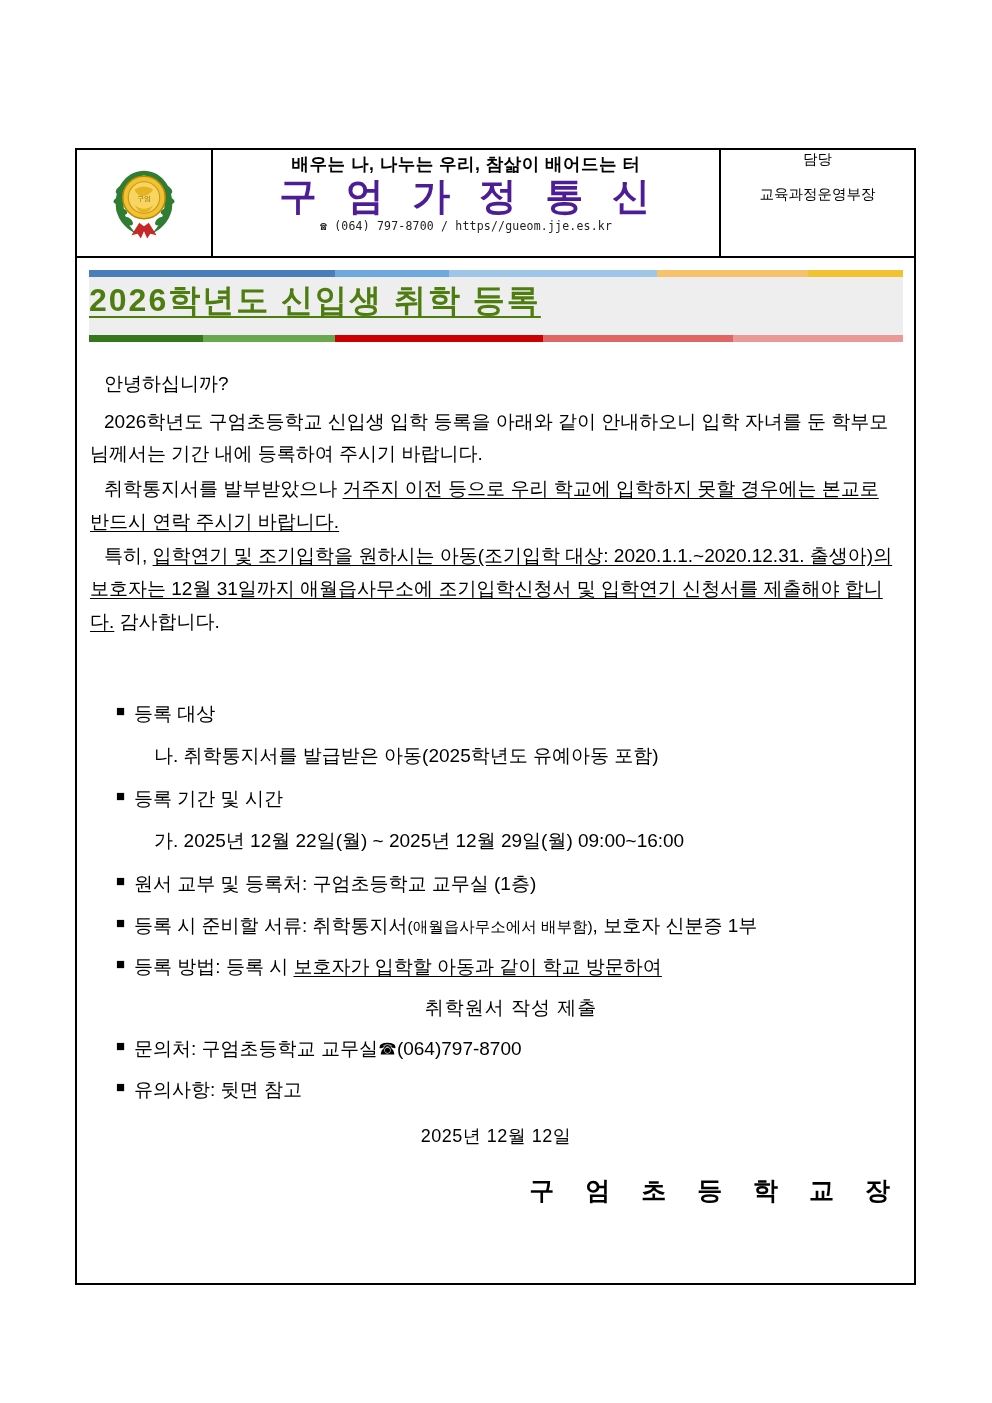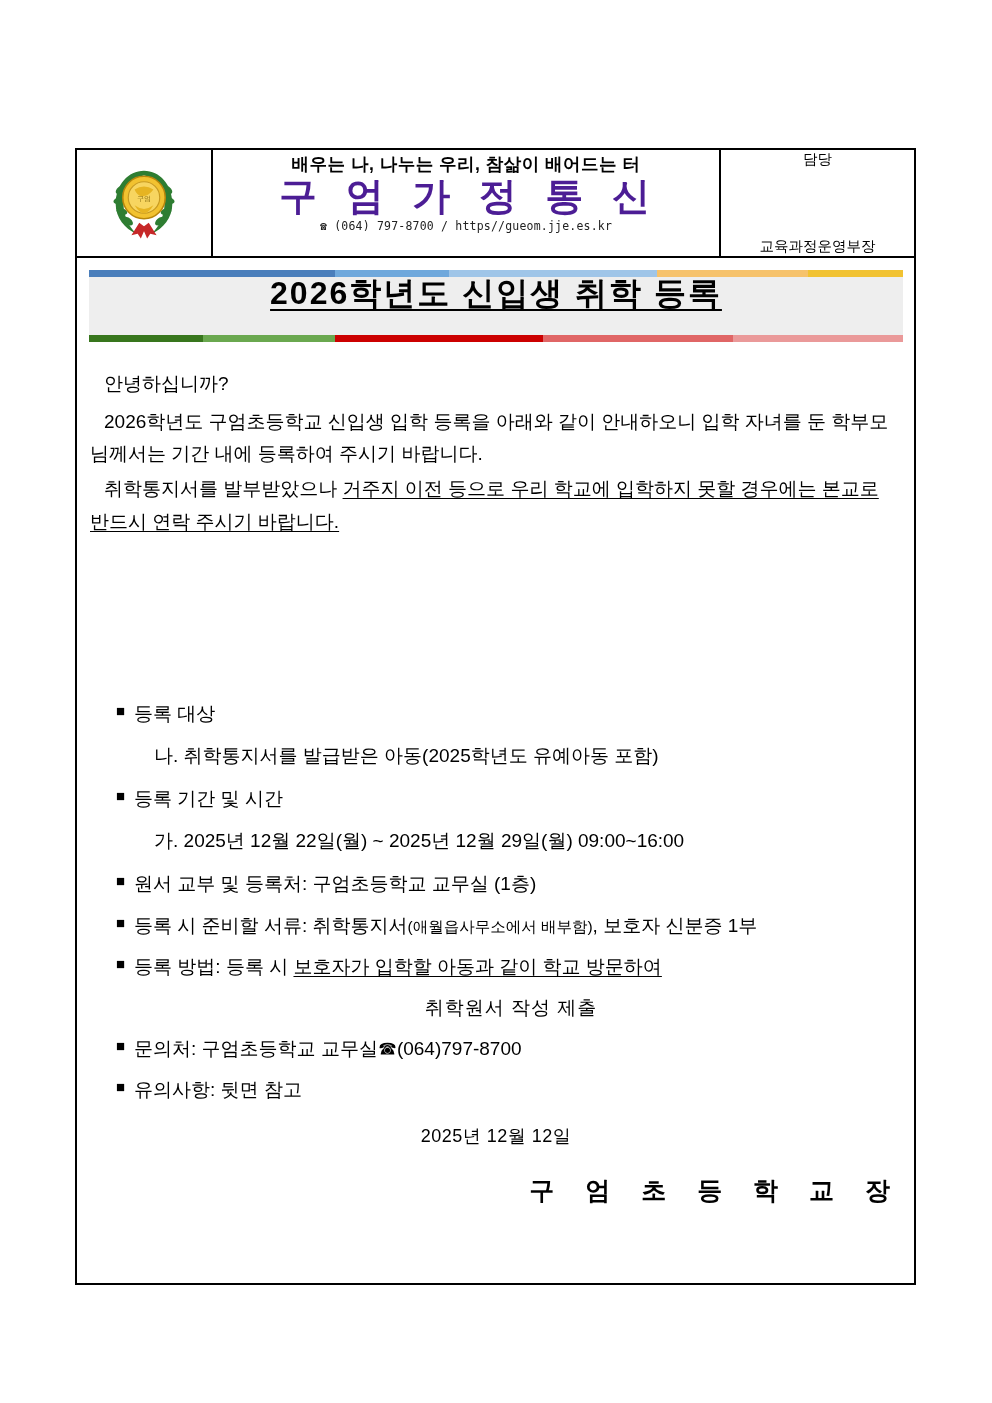--- a/index.html
+++ b/index.html
@@ -75,21 +75,21 @@
     font-family: "DejaVu Sans Mono", monospace;
     font-size: 11.5px;
     letter-spacing: 0.2px;
     color: #222;
   }
   .header-right {
     width: 193px;
     display: flex;
     flex-direction: column;
     align-items: center;
-    justify-content: space-between;
+    justify-content: flex-start;
     gap: 16px;
     border-radius: 29px;
   }
   .hr-label {
     font-size: 14.5px;
   }
   .hr-role {
     font-size: 14.5px;
   }
 
@@ -130,26 +130,25 @@
     position: absolute;
     left: 0; bottom: 0;
     width: 100%;
     height: 7px;
     display: flex;
   }
   .bar-seg { height: 100%; }
   .banner-title {
     position: absolute;
     left: 0; right: 0;
-    top: 2px;
-    text-align: center;
+    top: 9px;
     font-size: 32px;
     font-weight: bold;
     letter-spacing: 2px;
-    color: #000000;
+    color: #4d7c0f;
     text-decoration: underline;
     text-decoration-thickness: 1.5px;
     text-underline-offset: 5px;
   }
 
   
   .content {
     position: absolute;
     left: 90px;
     top: 368px;
@@ -279,20 +278,23 @@
       <div class="bar-seg" style="flex:1.8;background:#ea9999"></div>
     </div>
   </div>
 
   <div class="content">
     <div class="p greet">안녕하십니까?</div>
     <div class="p indent">2026학년도 구엄초등학교 신입생 입학 등록을 아래와 같이 안내하오니 입학 자녀를 둔 학부모님께서는 기간 내에 등록하여 주시기 바랍니다.</div>
     <div class="p indent">
       <span>취학통지서를 발부받았으나 </span><span class="u">거주지 이전 등으로 우리 학교에 입학하지 못할 경우에는 본교로 반드시 연락 주시기 바랍니다.</span>
     </div>
+    <div class="p indent">
+      <span>특히, </span><span class="u">입학연기 및 조기입학을 원하시는 아동(조기입학 대상: 2020.1.1.~2020.12.31. 출생아)의 보호자는 12월 31일까지 애월읍사무소에 조기입학신청서 및 입학연기 신청서를 제출해야 합니다.</span><span> 감사합니다.</span>
+    </div>
   </div>
 
   <div class="list">
 
     <div class="bullet-row">
       <span class="bullet-mark">■</span>
       <span class="bullet-text">등록 대상</span>
     </div>
 
 

